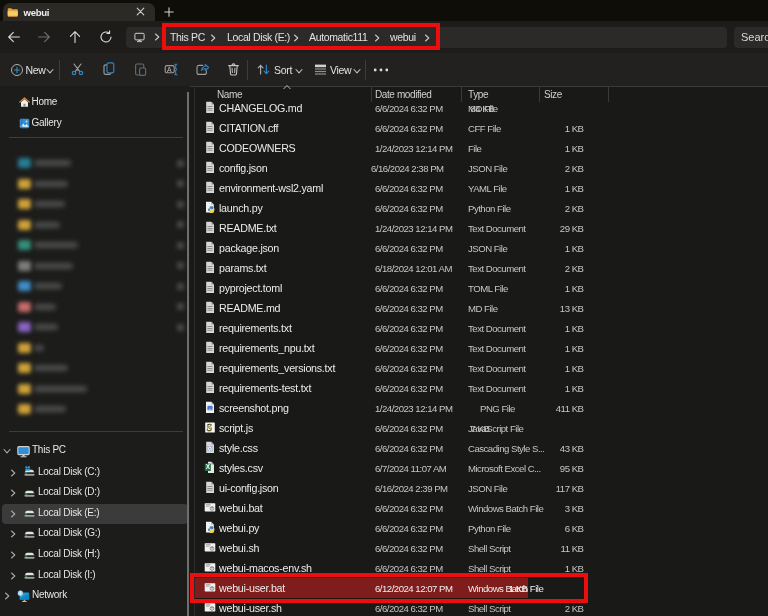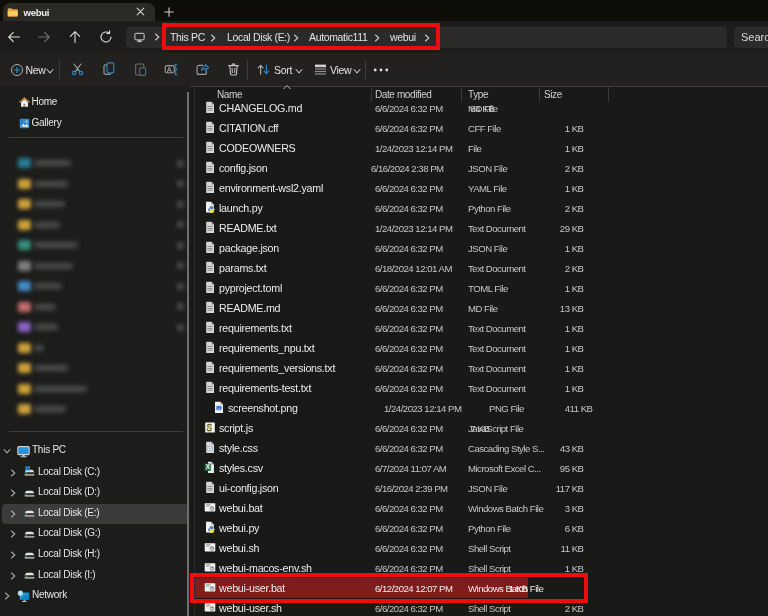--- a/index.html
+++ b/index.html
@@ -479,21 +479,21 @@
       <path d="M7.4 0.8 l2.6 2.6 h-2.6 z" fill="#9a9a9a"></path>
       <rect x="3.4" y="5.2" width="5.2" height="0.8" fill="#7d7d7d"></rect>
       <rect x="3.4" y="7" width="5.2" height="0.8" fill="#7d7d7d"></rect>
       <rect x="3.4" y="8.8" width="5.2" height="0.8" fill="#7d7d7d"></rect>
     </svg>
 <div class="fn" style="left:24px">requirements-test.txt</div>
 <div class="fc" style="left:180px;">6/6/2024 6:32 PM</div>
 <div class="fc" style="left:273px;">Text Document</div>
 <div class="fc" style="right:0.5px;left:auto;width:113px;text-align:right;">1 KB</div>
 </div>
-<div style="position:absolute;left:204px;top:398px;width:389px;height:20px;">
+<div style="position:absolute;left:195px;top:398px;width:389px;height:20px;">
 <svg style="position:absolute;left:9px;top:3px" width="12" height="13" viewBox="0 0 12 13">
       <path d="M2 0.8 h5.4 l2.6 2.6 v8.6 H2 z" fill="#f2f2f2"></path>
       <path d="M7.4 0.8 l2.6 2.6 h-2.6 z" fill="#b0b0b0"></path>
       <rect x="3.5" y="4.8" width="5" height="4.4" fill="#3584d6"></rect>
       <path d="M3.5 6.6 l1.6-1 1.4 1.4 2-1.6 v1.6 l-2.4 1.4 -1.4-0.8 -1.2 0.6 z" fill="#8a5ac8" opacity="0.8"></path>
       <path d="M4.4 9.2 a1.6 1.6 0 0 1 3.2 0 z" fill="#7ec3f0"></path>
     </svg>
 <div class="fn" style="left:24px">screenshot.png</div>
 <div class="fc" style="left:180px;">1/24/2023 12:14 PM</div>
 <div class="fc" style="left:273px;padding-left:12px;">PNG File</div>

